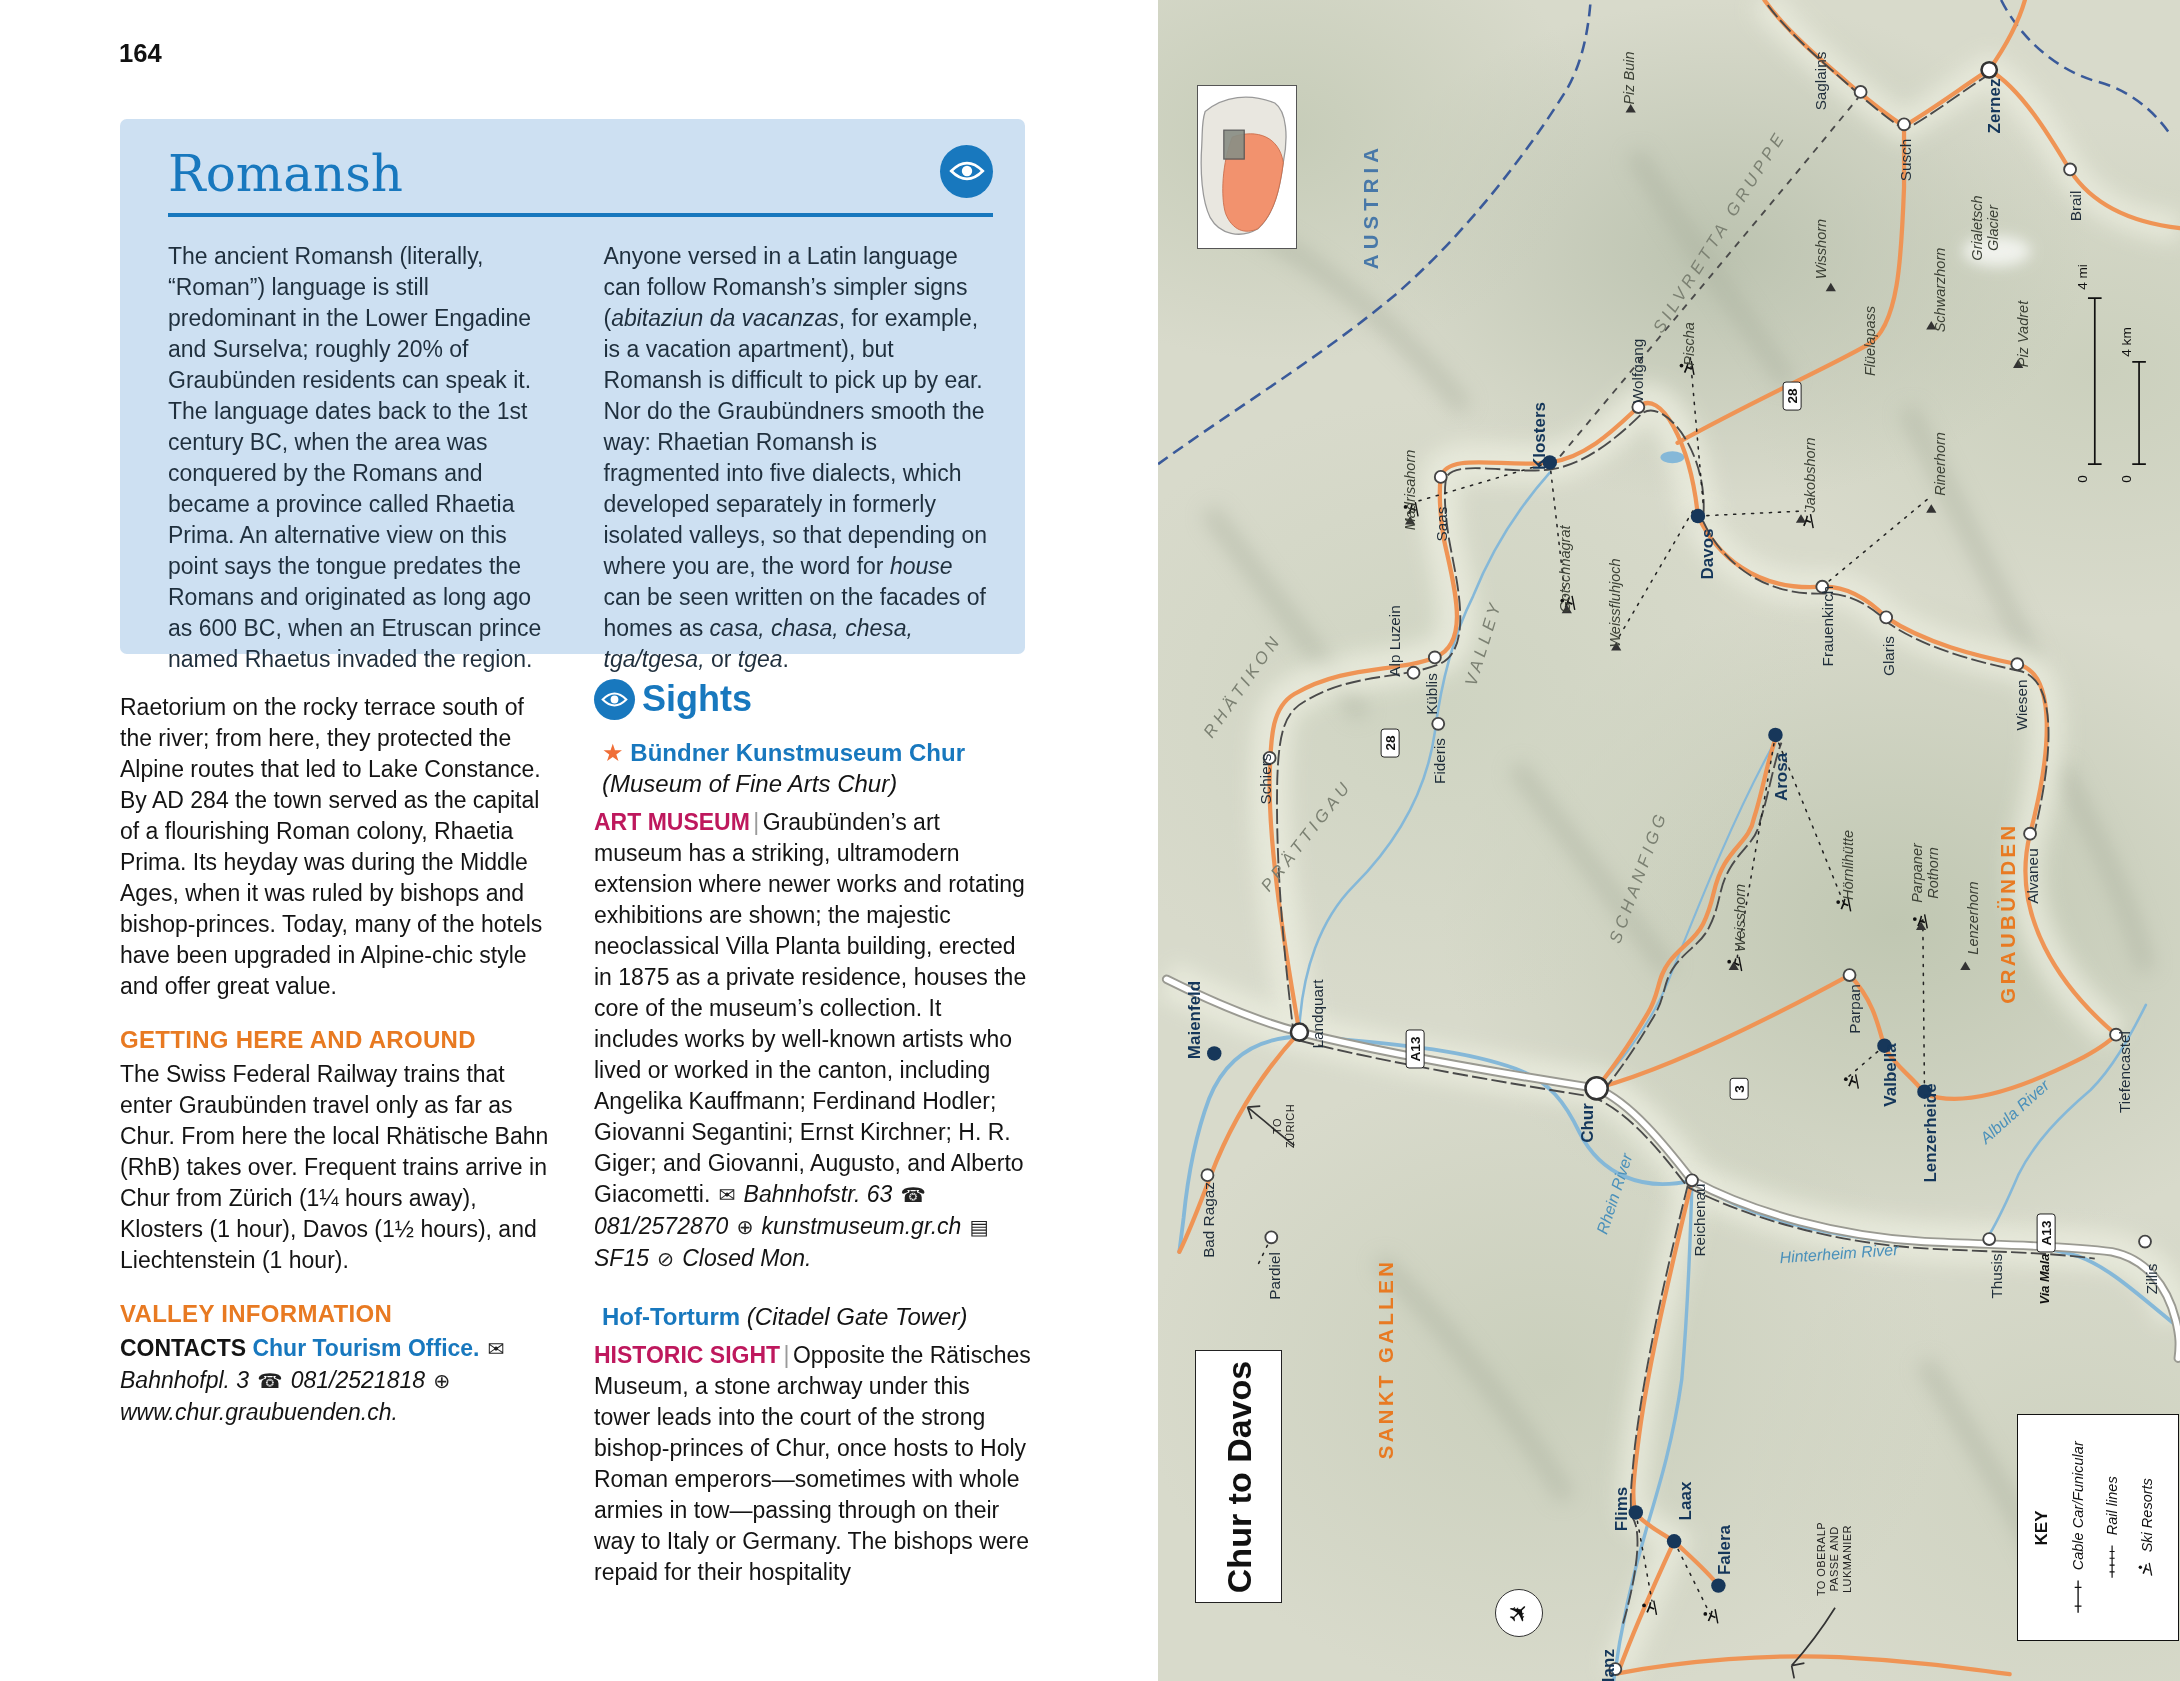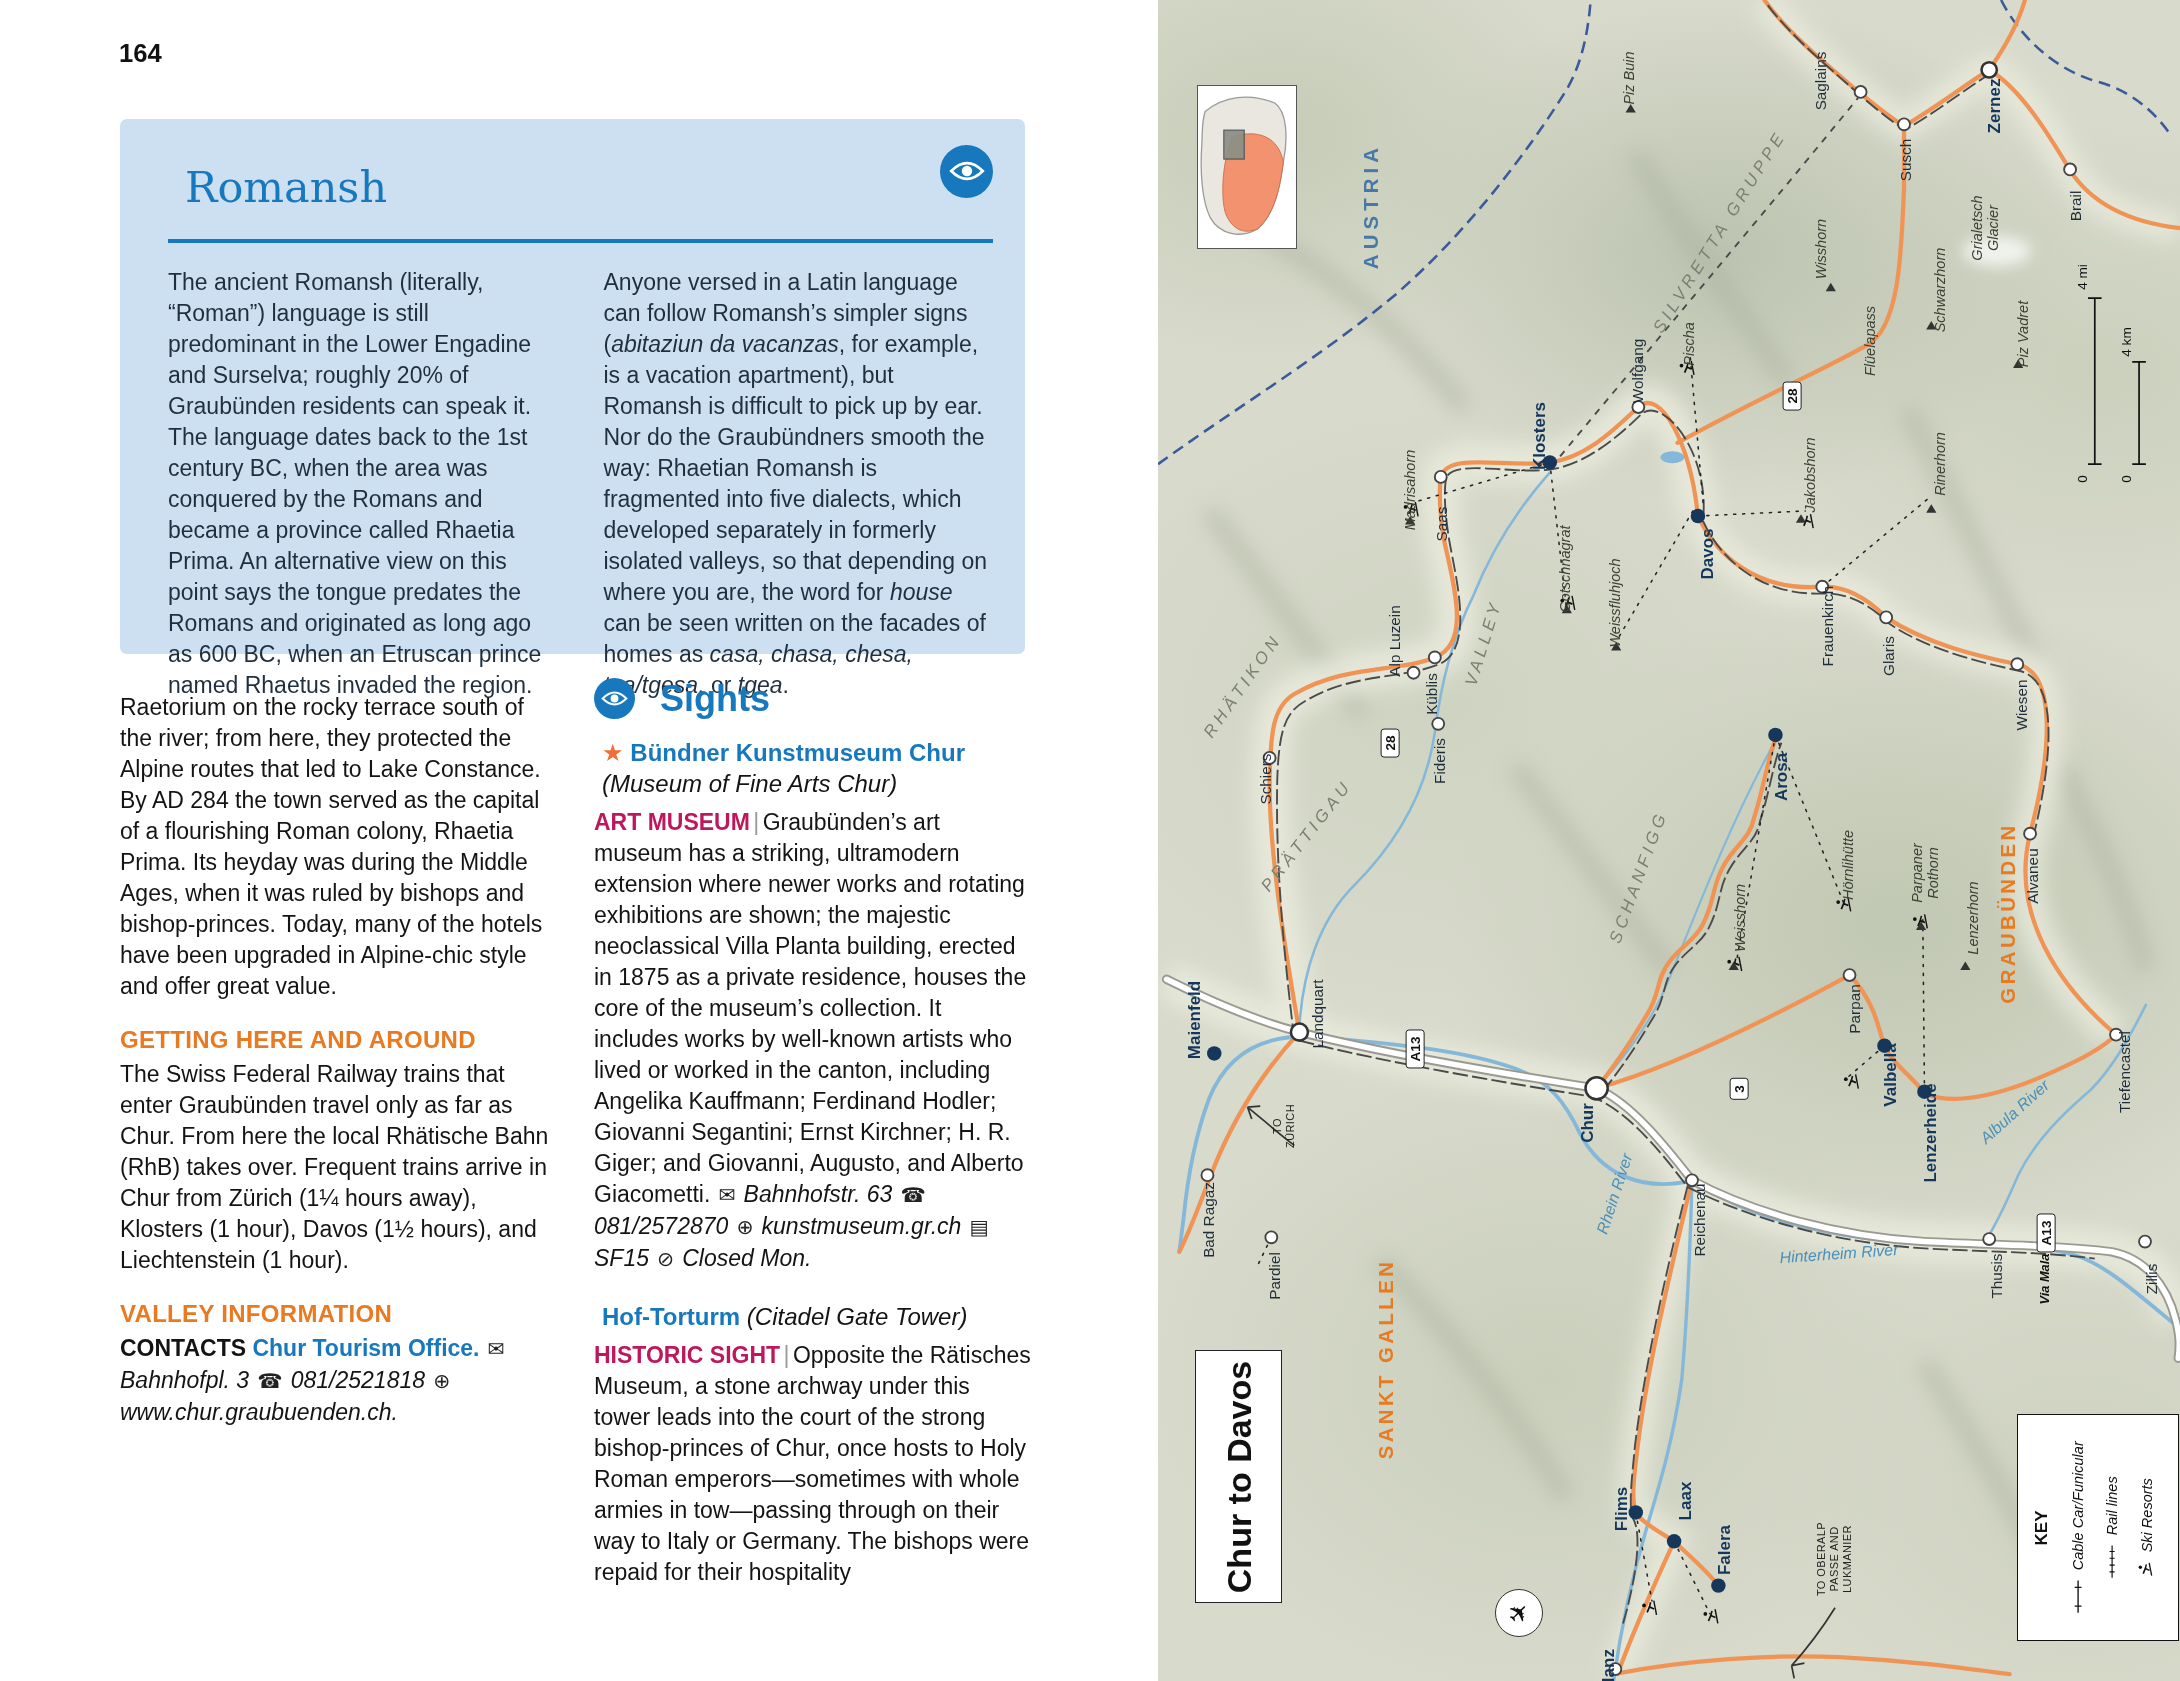--- a/index.html
+++ b/index.html
@@ -5,38 +5,38 @@
   html,body{margin:0;padding:0;}
   body{width:2181px;height:1681px;font-family:"Liberation Sans",sans-serif;background:#fff;}
   .screen{position:relative;width:2181px;height:1681px;overflow:hidden;background:#fff;}
 
   
   .leftpage{position:absolute;left:0;top:0;width:1158px;height:1372px;background:#fff;}
   .pagenum{position:absolute;left:119px;top:39px;font-size:25.6px;font-weight:bold;color:#111;}
 
   .romansh-box{position:absolute;left:120px;top:119px;width:905px;height:535px;background:#cde0f2;border-radius:6.8px;}
   .box-head{display:flex;justify-content:space-between;align-items:flex-start;padding:25.6px 32px 0 48px;}
-  .box-title{margin:17px;font-family:"DejaVu Serif",serif;font-weight:400;font-size:43px;color:#1878be;}
+  .box-title{margin:0;font-family:"DejaVu Serif",serif;font-weight:400;font-size:50px;color:#1878be;}
   .eye-badge{width:53px;height:53px;border-radius:50%;background:#1878be;display:flex;align-items:center;justify-content:center;flex:none;}
   .eye-badge svg{width:36px;height:36px;}
   .box-rule{height:4.3px;background:#1878be;margin:10.2px 32px 0 48px;}
   .box-cols{display:flex;gap:46px;padding:24px 32px 0 48px;}
   .box-cols p{flex:1;margin:0;font-size:23px;line-height:31px;color:#1f2f3d;}
   .it{font-style:italic;}
 
   .cols{position:absolute;left:120px;top:692px;width:911px;}
   .colL{position:absolute;left:0;top:0;width:441px;}
   .colR{position:absolute;left:474px;top:-13.6px;width:438px;}
   .body-p{margin:0;font-size:23px;line-height:31px;color:#141414;}
   .orange-h{margin:24px 0 5.1px 0;font-size:24px;font-weight:bold;color:#e87a22;letter-spacing:0.3px;}
   .blue{color:#1878be;}
   .ic{color:#222;font-style:normal;font-size:20.4px;padding:0 1.7px;}
   .ad{font-style:italic;}
 
-  .sights-head{display:flex;gap:25px;margin:0 0 17px 0;}
+  .sights-head{display:flex;align-items:center;gap:7px;margin:0 0 17px 0;}
   .eye-badge.small{width:41px;height:41px;}
   .eye-badge.small svg{width:27px;height:27px;}
   .sights-title{margin:0;font-size:36px;font-weight:bold;color:#1878be;}
   .sight{margin-bottom:25.6px;}
   .sight-name{font-size:24px;line-height:31px;margin:8px;}
   .sight-name b{color:#1878be;}
   .star{color:#f06e37;font-size:24px;margin-right:6.8px;}
   .subtitle{font-style:italic;font-size:24px;line-height:31px;color:#141414;}
   .cat{font-weight:bold;color:#be185d;}
   .sep{color:#9a9a9a;padding:0 3.4px;}

